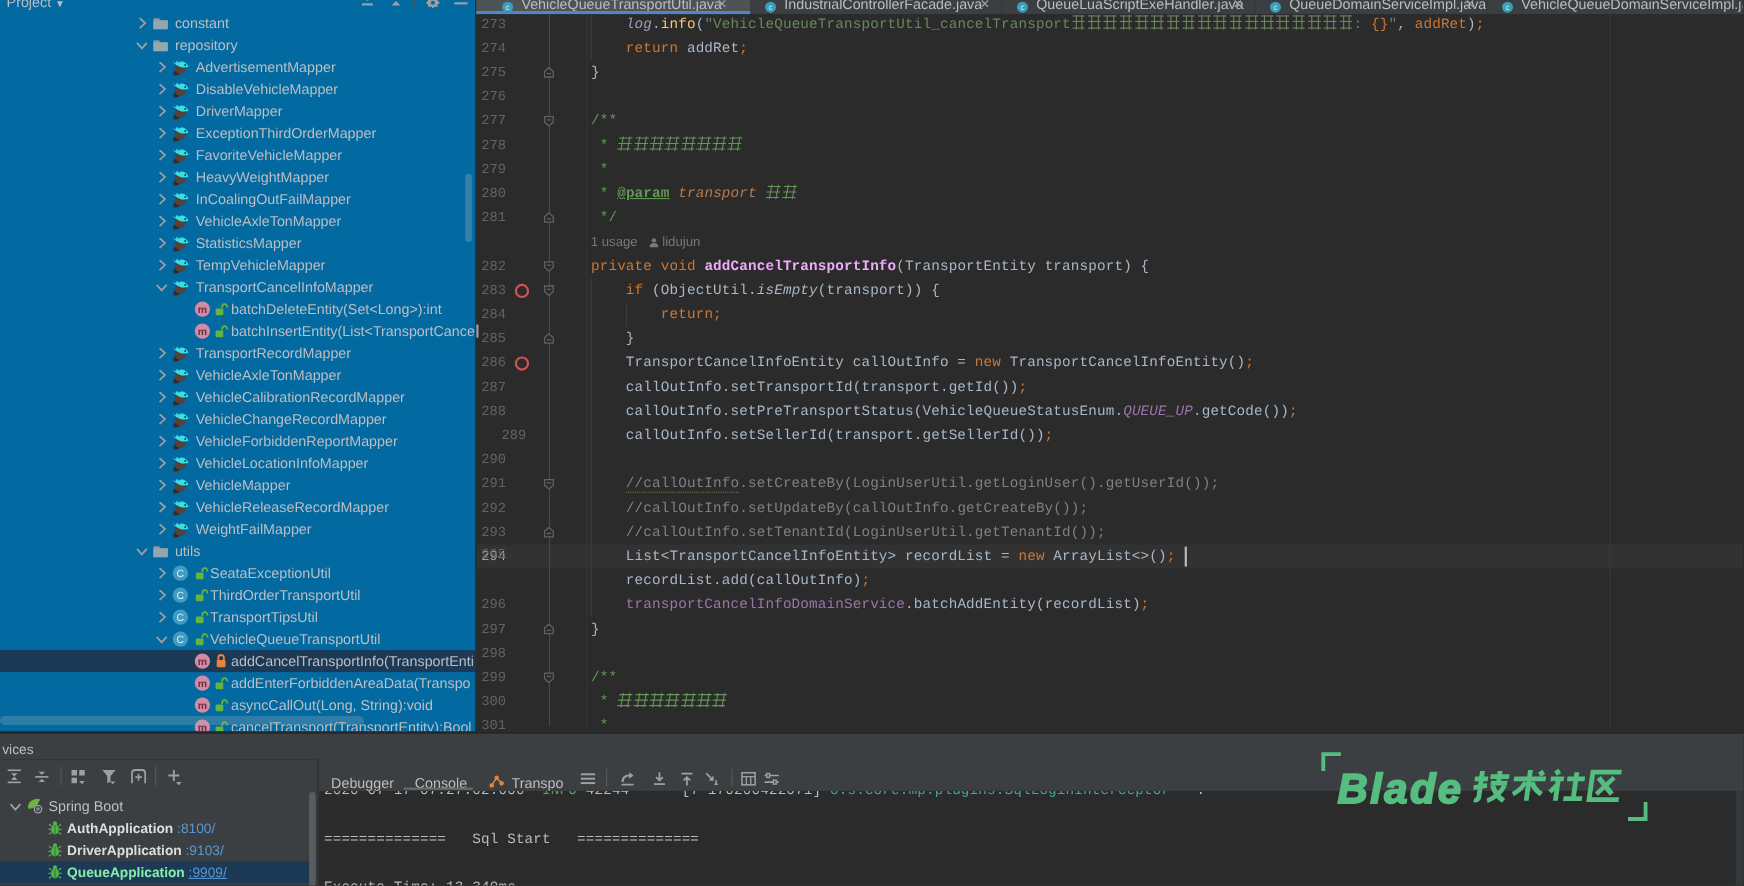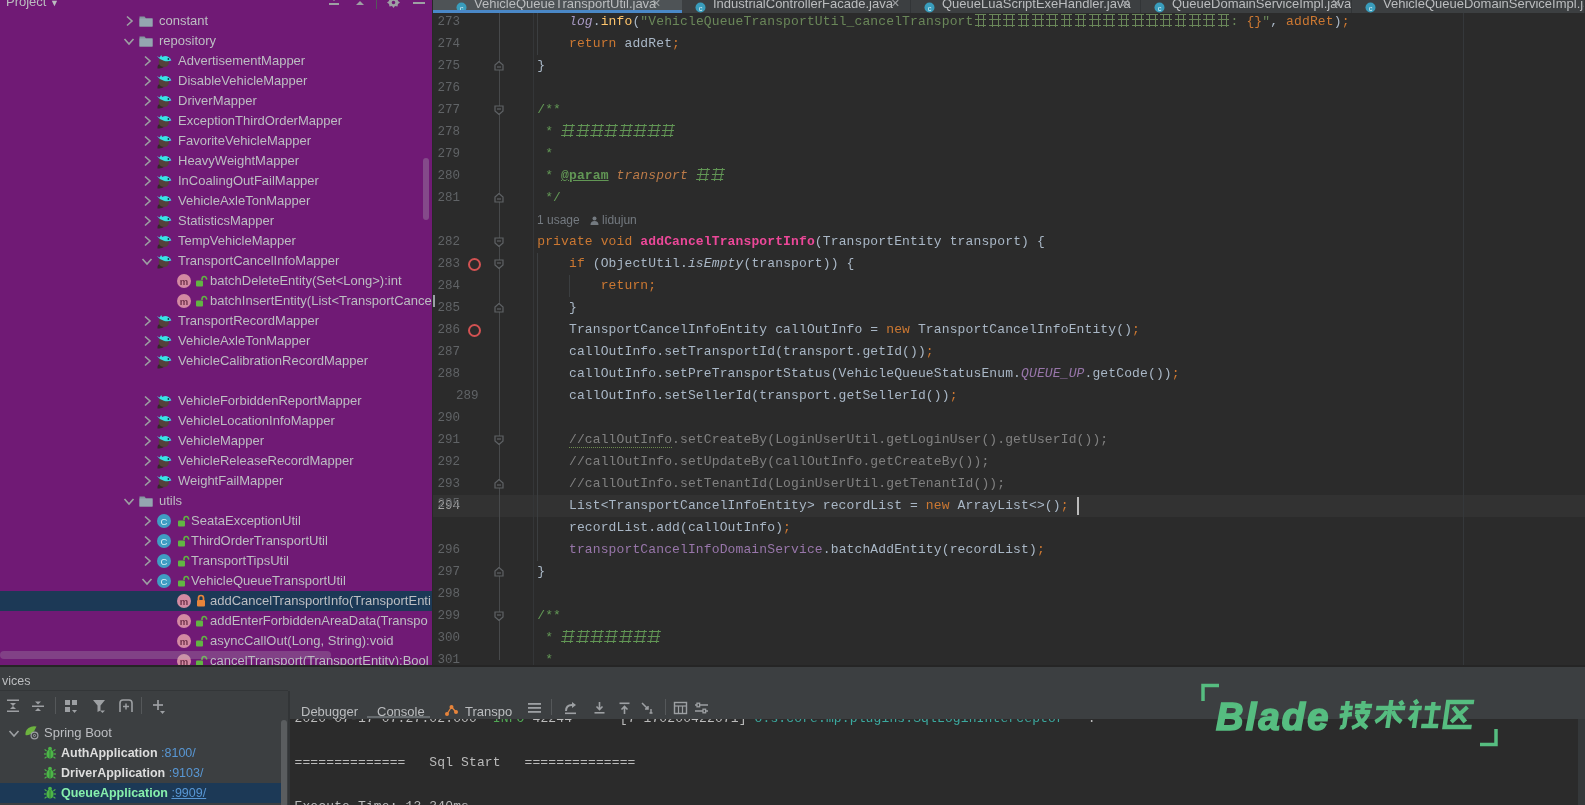--- a/index.html
+++ b/index.html
@@ -1,30 +1,30 @@
 <!DOCTYPE html>
 <html><head><meta charset="utf-8"><style>
 *{margin:0;padding:0;box-sizing:border-box}
 html,body{width:1585px;height:805px;overflow:hidden;background:#2b2b2b;font-family:"Liberation Sans",sans-serif}
 .abs{position:absolute}
-#proj{position:absolute;left:0;top:0;width:433px;height:665px;background:#701a75;border-right:1px solid #282828;overflow:hidden}
+#proj{position:absolute;left:0;top:0;width:433px;height:665px;background:#0369a1;border-right:1px solid #282828;overflow:hidden}
 .trow{position:absolute;left:0;width:433px;height:20px;color:#bcbec2;font-size:13px;line-height:20px;white-space:nowrap}
 .ic{position:absolute;top:2px}
 .sel{background:#1c3956}
 #tabs{position:absolute;left:433px;top:0;width:1152px;height:13px;background:#3c3f41;overflow:hidden}
 .tab{position:absolute;top:0;height:13px;background:#3c3f41;overflow:hidden}
 .tab.on{background:#4e5356}
 .tab .tx{position:absolute;top:-4px;font-size:13px;color:#bbbdbf;white-space:nowrap}
 .tab .ci{position:absolute;top:-1px}
 .tab .x{position:absolute;top:-3px;font-size:11px;color:#9da0a3}
 #ul{position:absolute;left:433px;top:10px;width:249px;height:3px;background:#4A88C7}
 #ed{position:absolute;left:433px;top:13px;width:1152px;height:652px;background:#2b2b2b;overflow:hidden}
 .ln{position:absolute;left:0;width:27px;text-align:right;font-family:"Liberation Mono",monospace;font-size:12.5px;color:#606366;line-height:22px;height:22px}
 .cl{position:absolute;left:72.5px;height:22px;line-height:22px;font-family:"Liberation Mono",monospace;font-size:13px;letter-spacing:.13px;white-space:pre;color:#A9B7C6}
-.k{color:#CC7832}.s{color:#6A8759}.y{color:#FFC66D}.yb{color:#ec4899;font-weight:bold}
+.k{color:#CC7832}.s{color:#6A8759}.y{color:#FFC66D}.yb{color:#f0abfc;font-weight:bold}
 .c{color:#808080}.j{color:#629755}
 .jt{color:#629755;font-weight:bold;text-decoration:underline}
 .jp{color:#BD7B48;font-style:italic}.f{color:#9876AA}.fi{color:#9876AA;font-style:italic}
 .li{font-style:italic;color:#a698c1}.ii{font-style:italic}
 .cw{color:#808080;border-bottom:1px dotted #6d8a4e}
 .z{display:inline-block;width:11.6px;height:13px;margin:0 1.35px 0 1.35px;vertical-align:-1.5px;
  background:linear-gradient(var(--c),var(--c)) 0 .5px/100% 1.4px no-repeat,
  linear-gradient(var(--c),var(--c)) 0 5.5px/100% 1.4px no-repeat,
  linear-gradient(var(--c),var(--c)) 0 11px/100% 1.4px no-repeat,
  linear-gradient(var(--c),var(--c)) 3px 0/1.4px 100% no-repeat,
@@ -253,20 +253,32 @@
       <svg class="ic" style="left:139px" width="16" height="16" viewBox="0 0 16 16">
         <path d="M6 3.5 L11 8 L6 12.5" stroke="#9da0a3" stroke-width="1.6" fill="none"></path>
       </svg>
       <svg class="ic" style="left:156px" width="16" height="16" viewBox="0 0 16 16">
         <path d="M1.5 15.5 Q1 12 4 10.5 L8.5 13.5 Q6 16 1.5 15.5 Z" fill="#352a2a"></path>
         <path d="M3.5 5.5 Q2 8.5 3 11 Q4.5 14 8.5 14 Q12 13.8 12.8 10.5 Q13.4 7.5 10.5 5.5 Z" fill="#55413c"></path>
         <path d="M0.8 3 L3.6 4.4 L5.2 2 L6.2 4 Q9.5 2 12.5 4 Q14.6 5.4 15.4 7.6 Q11.5 9 7.8 7.8 Q3.6 6.6 0.8 3 Z" fill="#38dfe6"></path>
         <circle cx="12.4" cy="6" r="0.9" fill="#0a3a40"></circle>
       </svg>
       <span style="position:absolute;left:178px">VehicleCalibrationRecordMapper</span>
+    </div>
+<div class="trow" style="top:371px">
+      <svg class="ic" style="left:139px" width="16" height="16" viewBox="0 0 16 16">
+        <path d="M6 3.5 L11 8 L6 12.5" stroke="#9da0a3" stroke-width="1.6" fill="none"></path>
+      </svg>
+      <svg class="ic" style="left:156px" width="16" height="16" viewBox="0 0 16 16">
+        <path d="M1.5 15.5 Q1 12 4 10.5 L8.5 13.5 Q6 16 1.5 15.5 Z" fill="#352a2a"></path>
+        <path d="M3.5 5.5 Q2 8.5 3 11 Q4.5 14 8.5 14 Q12 13.8 12.8 10.5 Q13.4 7.5 10.5 5.5 Z" fill="#55413c"></path>
+        <path d="M0.8 3 L3.6 4.4 L5.2 2 L6.2 4 Q9.5 2 12.5 4 Q14.6 5.4 15.4 7.6 Q11.5 9 7.8 7.8 Q3.6 6.6 0.8 3 Z" fill="#38dfe6"></path>
+        <circle cx="12.4" cy="6" r="0.9" fill="#0a3a40"></circle>
+      </svg>
+      <span style="position:absolute;left:178px">VehicleChangeRecordMapper</span>
     </div>
 <div class="trow" style="top:391px">
       <svg class="ic" style="left:139px" width="16" height="16" viewBox="0 0 16 16">
         <path d="M6 3.5 L11 8 L6 12.5" stroke="#9da0a3" stroke-width="1.6" fill="none"></path>
       </svg>
       <svg class="ic" style="left:156px" width="16" height="16" viewBox="0 0 16 16">
         <path d="M1.5 15.5 Q1 12 4 10.5 L8.5 13.5 Q6 16 1.5 15.5 Z" fill="#352a2a"></path>
         <path d="M3.5 5.5 Q2 8.5 3 11 Q4.5 14 8.5 14 Q12 13.8 12.8 10.5 Q13.4 7.5 10.5 5.5 Z" fill="#55413c"></path>
         <path d="M0.8 3 L3.6 4.4 L5.2 2 L6.2 4 Q9.5 2 12.5 4 Q14.6 5.4 15.4 7.6 Q11.5 9 7.8 7.8 Q3.6 6.6 0.8 3 Z" fill="#38dfe6"></path>
         <circle cx="12.4" cy="6" r="0.9" fill="#0a3a40"></circle>

